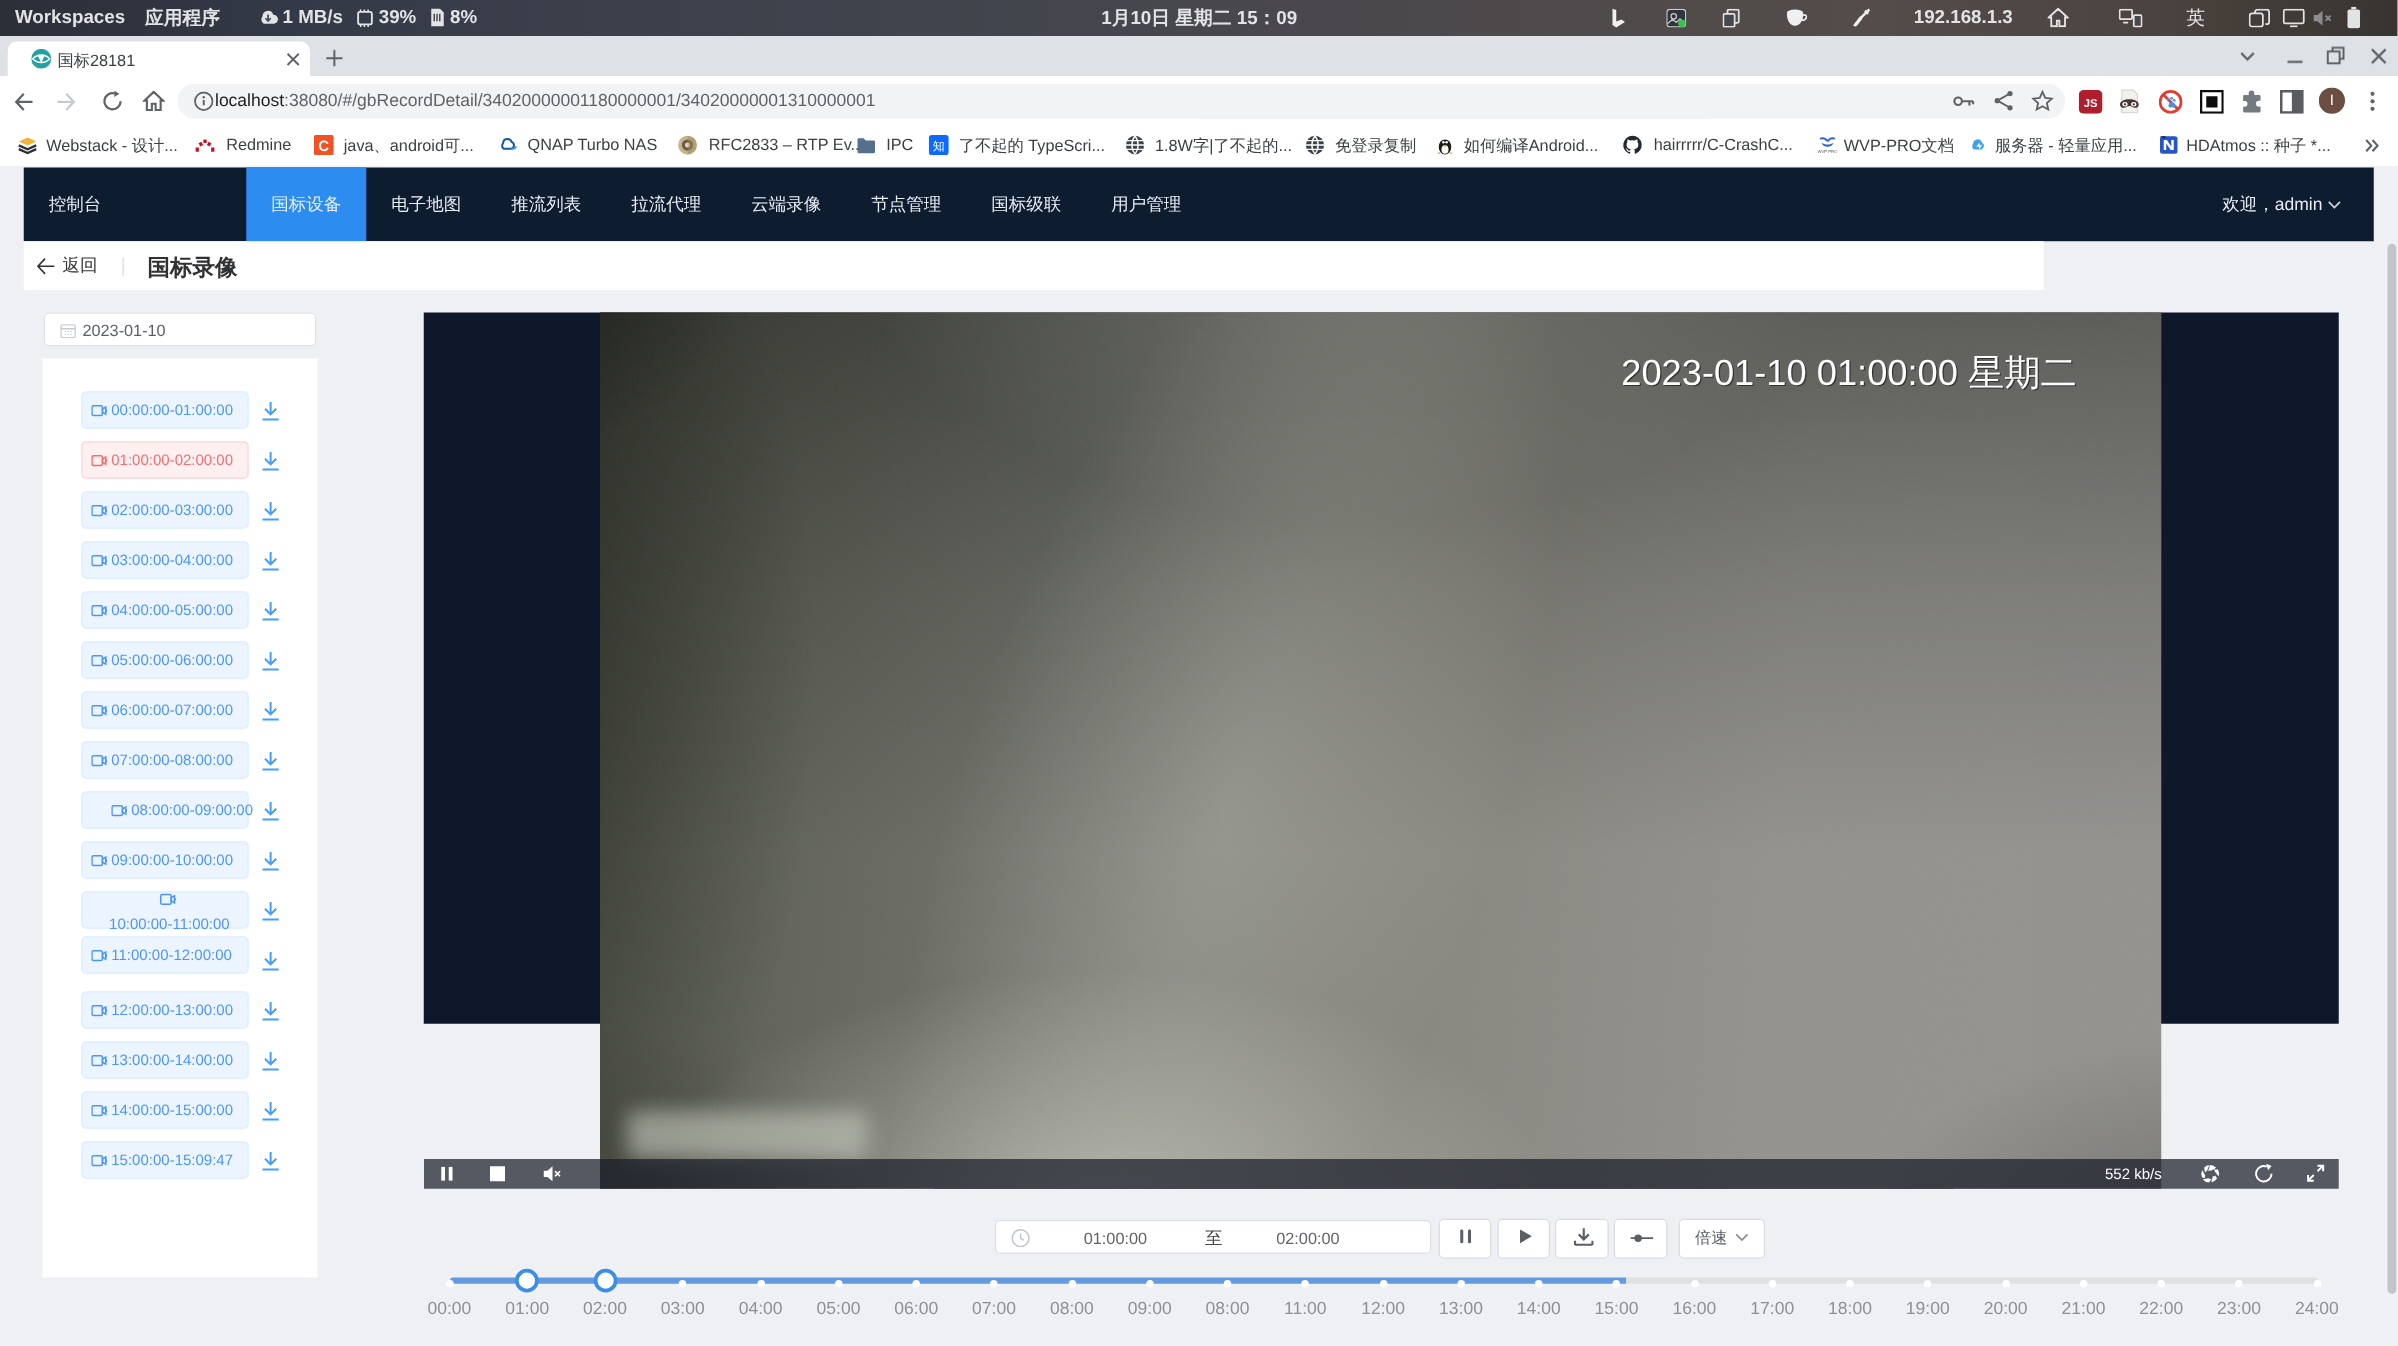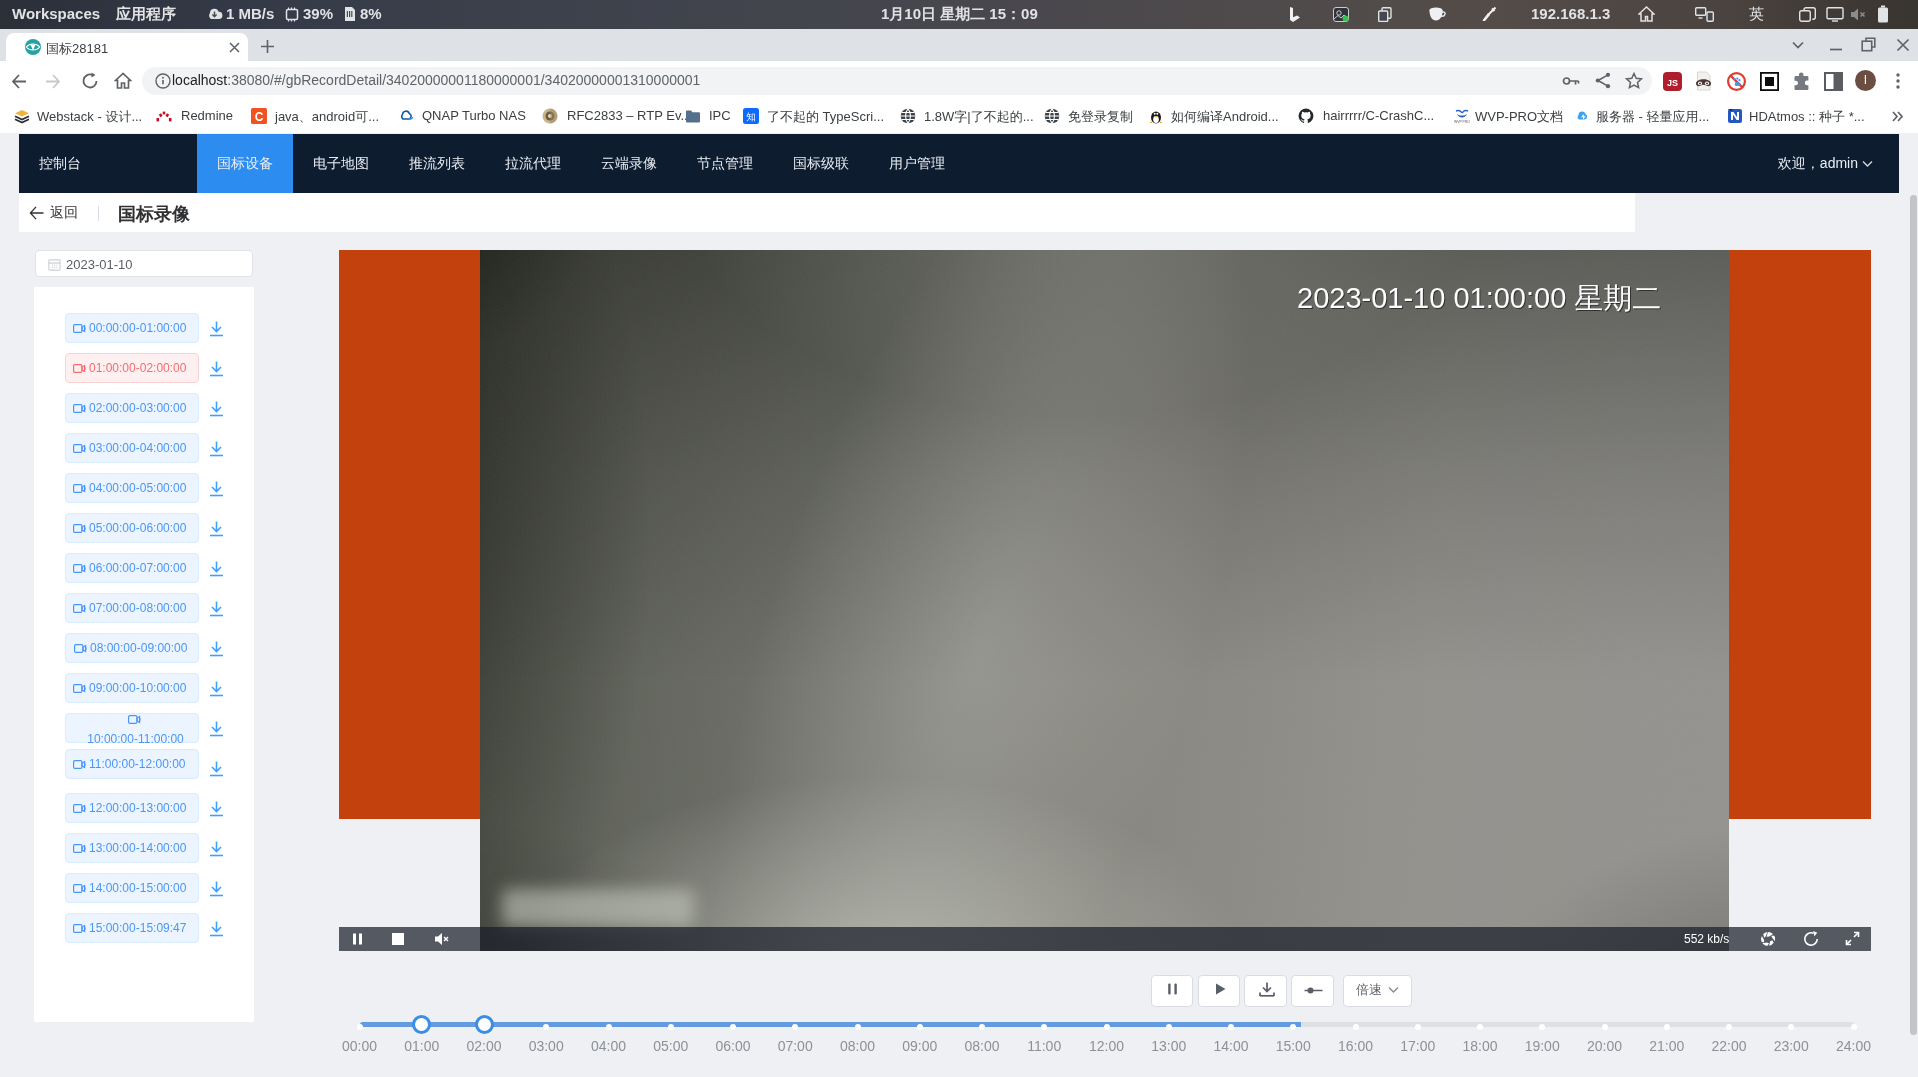--- a/index.html
+++ b/index.html
@@ -27,21 +27,21 @@
   #apphead { left:19px; top:60px; width:1616px; height:39px; background:#fff; }
   #thumb { left:1910px; top:62px; width:7px; height:840px; background:#c2c4c7; border-radius:4px; }
   
   #dateinput { left:35px; top:117px; width:218px; height:27px; background:#fff; border:1px solid #dfe3e8; border-radius:4px; }
   #panel { left:34px; top:154px; width:220px; height:735px; background:#fff; }
   .pill { position:absolute; left:65px; width:134px; height:30px; border-radius:4px; background:#ecf5ff; border:1px solid #d9ecff;
     color:#4b96f5; font-size:12px; line-height:28px; white-space:nowrap; }
   .pill.red { background:#fef0f0; border-color:#fbd3d3; color:#f56c6c; }
   .dl { position:absolute; left:208px; width:17px; height:17px; }
   
-  #player { left:339px; top:117px; width:1532px; height:569px; background:#c2410c; }
+  #player { left:339px; top:117px; width:1532px; height:569px; background:#0f172a; }
   #video { position:absolute; left:141px; top:0; width:1249px; height:701px; overflow:hidden;
     background:
       radial-gradient(ellipse 520px 270px at 32% 102%, rgba(210,211,200,0.58), rgba(210,211,200,0) 70%),
       radial-gradient(ellipse 560px 330px at 48% -10%, rgba(225,226,216,0.24), rgba(225,226,216,0) 72%),
       radial-gradient(ellipse 260px 230px at -5% -7%, rgba(6,8,4,0.38), rgba(6,8,4,0) 70%),
       radial-gradient(ellipse 460px 860px at -12% 40%, rgba(8,10,6,0.60), rgba(8,10,6,0) 70%),
       radial-gradient(ellipse 430px 250px at -3% 106%, rgba(14,16,12,0.28), rgba(14,16,12,0) 70%),
       radial-gradient(ellipse 420px 260px at 104% 108%, rgba(10,12,8,0.26), rgba(10,12,8,0) 70%),
       linear-gradient(to bottom, rgba(8,10,6,0.40) 0%, rgba(8,10,6,0.16) 32%, rgba(8,10,6,0) 62%),
       linear-gradient(95deg,#53564b 0%,#71736c 30%,#888780 55%,#93928d 75%,#949390 100%);
@@ -447,21 +447,21 @@
         <rect x="0.6" y="1.6" width="8.3" height="7.8" rx="1.2" fill="none" stroke="#4b96f5" stroke-width="1.2"></rect>
         <path d="M9 4.2l2.6-1.6v5.8L9 6.8z" fill="none" stroke="#4b96f5" stroke-width="1.2"></path>
         <rect x="11.2" y="4.4" width="1.4" height="2.2" fill="#4b96f5"></rect>
       </svg>
       <span>07:00:00-08:00:00</span>
     </div>
   <svg class="dl" style="top:467px;" viewBox="0 0 17 17">
       <path d="M4 7l4.5 4.5L13 7M8.5 1.5v10" fill="none" stroke="#409eff" stroke-width="1.6"></path>
       <path d="M2 15.5h13" stroke="#409eff" stroke-width="1.6"></path>
     </svg>
-  <div class="pill" style="top:500px;display:flex;align-items:center;padding-left:8px;">
+  <div class="pill" style="top:500px;display:flex;align-items:center;padding-left:23px;">
       <svg width="13" height="11" viewBox="0 0 13 11" style="flex:none;margin-right:3px;">
         <rect x="0.6" y="1.6" width="8.3" height="7.8" rx="1.2" fill="none" stroke="#4b96f5" stroke-width="1.2"></rect>
         <path d="M9 4.2l2.6-1.6v5.8L9 6.8z" fill="none" stroke="#4b96f5" stroke-width="1.2"></path>
         <rect x="11.2" y="4.4" width="1.4" height="2.2" fill="#4b96f5"></rect>
       </svg>
       <span>08:00:00-09:00:00</span>
     </div>
   <svg class="dl" style="top:507px;" viewBox="0 0 17 17">
       <path d="M4 7l4.5 4.5L13 7M8.5 1.5v10" fill="none" stroke="#409eff" stroke-width="1.6"></path>
       <path d="M2 15.5h13" stroke="#409eff" stroke-width="1.6"></path>
@@ -583,20 +583,29 @@
         </svg>
       <svg style="position:absolute;left:1464px;top:4px;" width="16" height="16" viewBox="0 0 16 16">
           <path d="M14.2 8A6.2 6.2 0 1 1 10.4 2.3" fill="none" stroke="#fff" stroke-width="1.6"></path>
           <path d="M10 0l4.3 1.8-2.9 3.4z" fill="#fff"></path>
         </svg>
       <svg style="position:absolute;left:1506px;top:4px;" width="15" height="15" viewBox="0 0 15 15">
           <path d="M9 1.5h4.5V6M6 13.5H1.5V9" fill="none" stroke="#fff" stroke-width="1.6"></path>
           <path d="M13.5 1.5L9 6M1.5 13.5L6 9" stroke="#fff" stroke-width="1.6"></path>
         </svg>
     </div>
+  </div>
+  <div id="timebox" class="a">
+    <svg style="position:absolute;left:12px;top:6px;" width="15" height="15" viewBox="0 0 15 15">
+        <circle cx="7.5" cy="7.5" r="6.7" fill="none" stroke="#c0c4cc" stroke-width="1.2"></circle>
+        <path d="M7.5 3.8v3.9l2.6 1.5" fill="none" stroke="#c0c4cc" stroke-width="1.2"></path>
+      </svg>
+    <span style="position:absolute;left:70px;top:6px;">01:00:00</span>
+    <span style="position:absolute;left:167px;top:5px;font-size:14px;color:#45484d;">至</span>
+    <span style="position:absolute;left:224px;top:6px;">02:00:00</span>
   </div>
   <div class="btn" style="left:1151px;width:42px;">
     <svg style="position:absolute;left:15px;top:7px;" width="11" height="12" viewBox="0 0 11 12">
         <rect x="1.2" y="0.5" width="2.4" height="11" rx="1" fill="#5a5e66"></rect>
         <rect x="7.4" y="0.5" width="2.4" height="11" rx="1" fill="#5a5e66"></rect>
       </svg>
   </div>
   <div class="btn" style="left:1197.5px;width:42.5px;">
     <svg style="position:absolute;left:16px;top:7px;" width="11" height="12" viewBox="0 0 11 12">
         <path d="M1 0.5l9.5 5.5L1 11.5z" fill="#5a5e66"></path>

